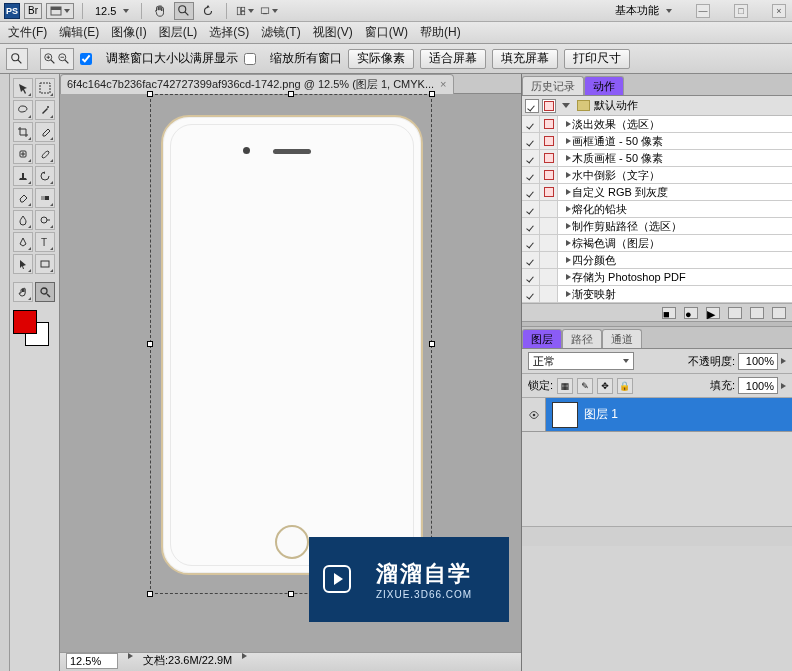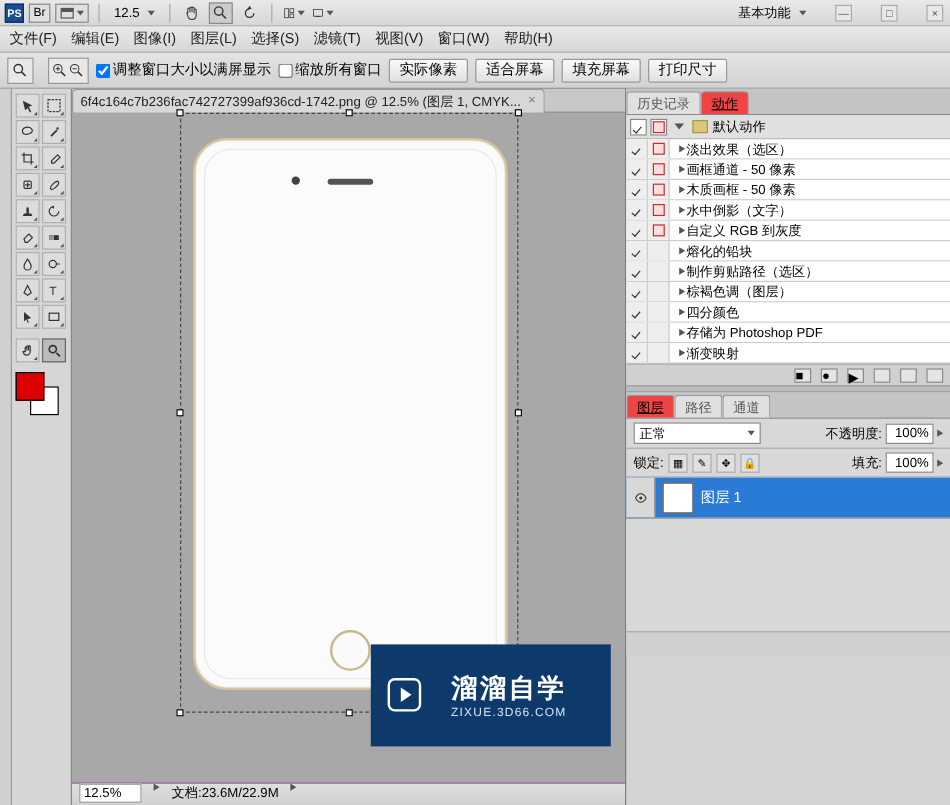--- a/index.html
+++ b/index.html
@@ -19,21 +19,21 @@
   .tiny-icon svg { width:14px; height:14px; }
 
   
   .menu-bar { height:22px; background:linear-gradient(#e9e9e9,#d7d7d7); border-bottom:1px solid #999; display:flex; align-items:center; padding-left:8px; gap:12px; font-size:12px; color:#222; }
   .menu-bar span { cursor:default; }
 
   
   .options-bar { height:30px; background:linear-gradient(#e4e4e4,#d2d2d2); border-bottom:1px solid #888; display:flex; align-items:center; padding-left:6px; gap:6px; font-size:12px;}
   .opt-icon { width:22px; height:22px; border:1px solid #999; background:#e8e8e8; display:flex; align-items:center; justify-content:center;}
   .opt-icon.pair { width:34px;}
-  .checkbox-label { display:flex; align-items:center; gap:2px;}
+  .checkbox-label { display:flex; align-items:center; gap:14px;}
   .checkbox-label input { width:12px; height:12px; }
   .option-btn { height:20px; border:1px solid #999; background:linear-gradient(#fafafa,#e0e0e0); padding:0 8px; font-size:12px; display:flex; align-items:center; border-radius:2px; }
 
   
   .main { display:flex; height:597px;}
   .gutter { width:10px; background:#d0d0d0; border-right:1px solid #999;}
   .toolbox { width:50px; background:#d6d6d6; border-right:1px solid #888; padding:4px 3px; display:flex; flex-direction:column; gap:0;}
   .tool-row { display:flex; gap:2px; margin-bottom:2px;}
   .tool { width:20px; height:20px; border:1px solid #b0b0b0; background:#dcdcdc; position:relative; display:flex; align-items:center; justify-content:center;}
   .tool.selected { background:#bbb; border-color:#666;}
@@ -55,21 +55,21 @@
   .camera{ position:absolute; top:30px; left:80px; width:7px; height:7px; background:#444; border-radius:50%;}
   .home{ position:absolute; bottom:14px; left:50%; transform:translateX(-50%); width:34px; height:34px; border:2px solid #c7b890; border-radius:50%; background:#fafafa;}
   .selection-handle{ position:absolute; width:6px; height:6px; background:#fff; border:1px solid #000;}
   .status-bar { height:19px; background:linear-gradient(#e0e0e0,#d0d0d0); border-top:1px solid #999; display:flex; align-items:flex-start; padding:0 6px; gap:10px; font-size:11px;}
   .status-bar .zoom-field{ width:52px; border:1px solid #999; background:#fff; padding:1px 3px; display:flex; align-items:center;}
 
   
   .panels { width:270px; background:#d4d4d4; display:flex; flex-direction:column;}
   .panel-tabs { height:22px; background:#c4c4c4; display:flex; align-items:flex-end; border-bottom:1px solid #888;}
   .p-tab{ height:19px; border:1px solid #999; border-bottom:none; background:#e0e0e0; padding:0 8px; font-size:11px; display:flex; align-items:center; border-radius:3px 3px 0 0; color:#555;}
-  .p-tab.active{ background:#ef4444; color:#000;text-decoration:underline;}
+  .p-tab.active{ background:#8b5cf6; color:#000;}
   .panel-body{ background:#d8d8d8; font-size:11px;}
 
   
   .action-head{ display:flex; align-items:center; background:#e0e0e0; padding:2px 3px; border-bottom:1px solid #bbb;}
   .action-head .chk{ width:14px; height:14px; border:1px solid #888; background:#fff; margin-right:3px; display:flex; align-items:center; justify-content:center; font-size:9px;}
   .folder-icon{ width:13px; height:11px; background:#d8c87a; border:1px solid #aa9944; margin:0 4px;}
   .action-list{ max-height:232px; overflow:hidden;}
   .action-row{ display:flex; align-items:center; background:#fff; border-bottom:1px solid #ccc; height:17px;}
   .action-row .cell{ width:18px; height:100%; border-right:1px solid #ccc; display:flex; align-items:center; justify-content:center; background:#e8e8e8;}
   .action-row .cell.check{ background:#eee;}

